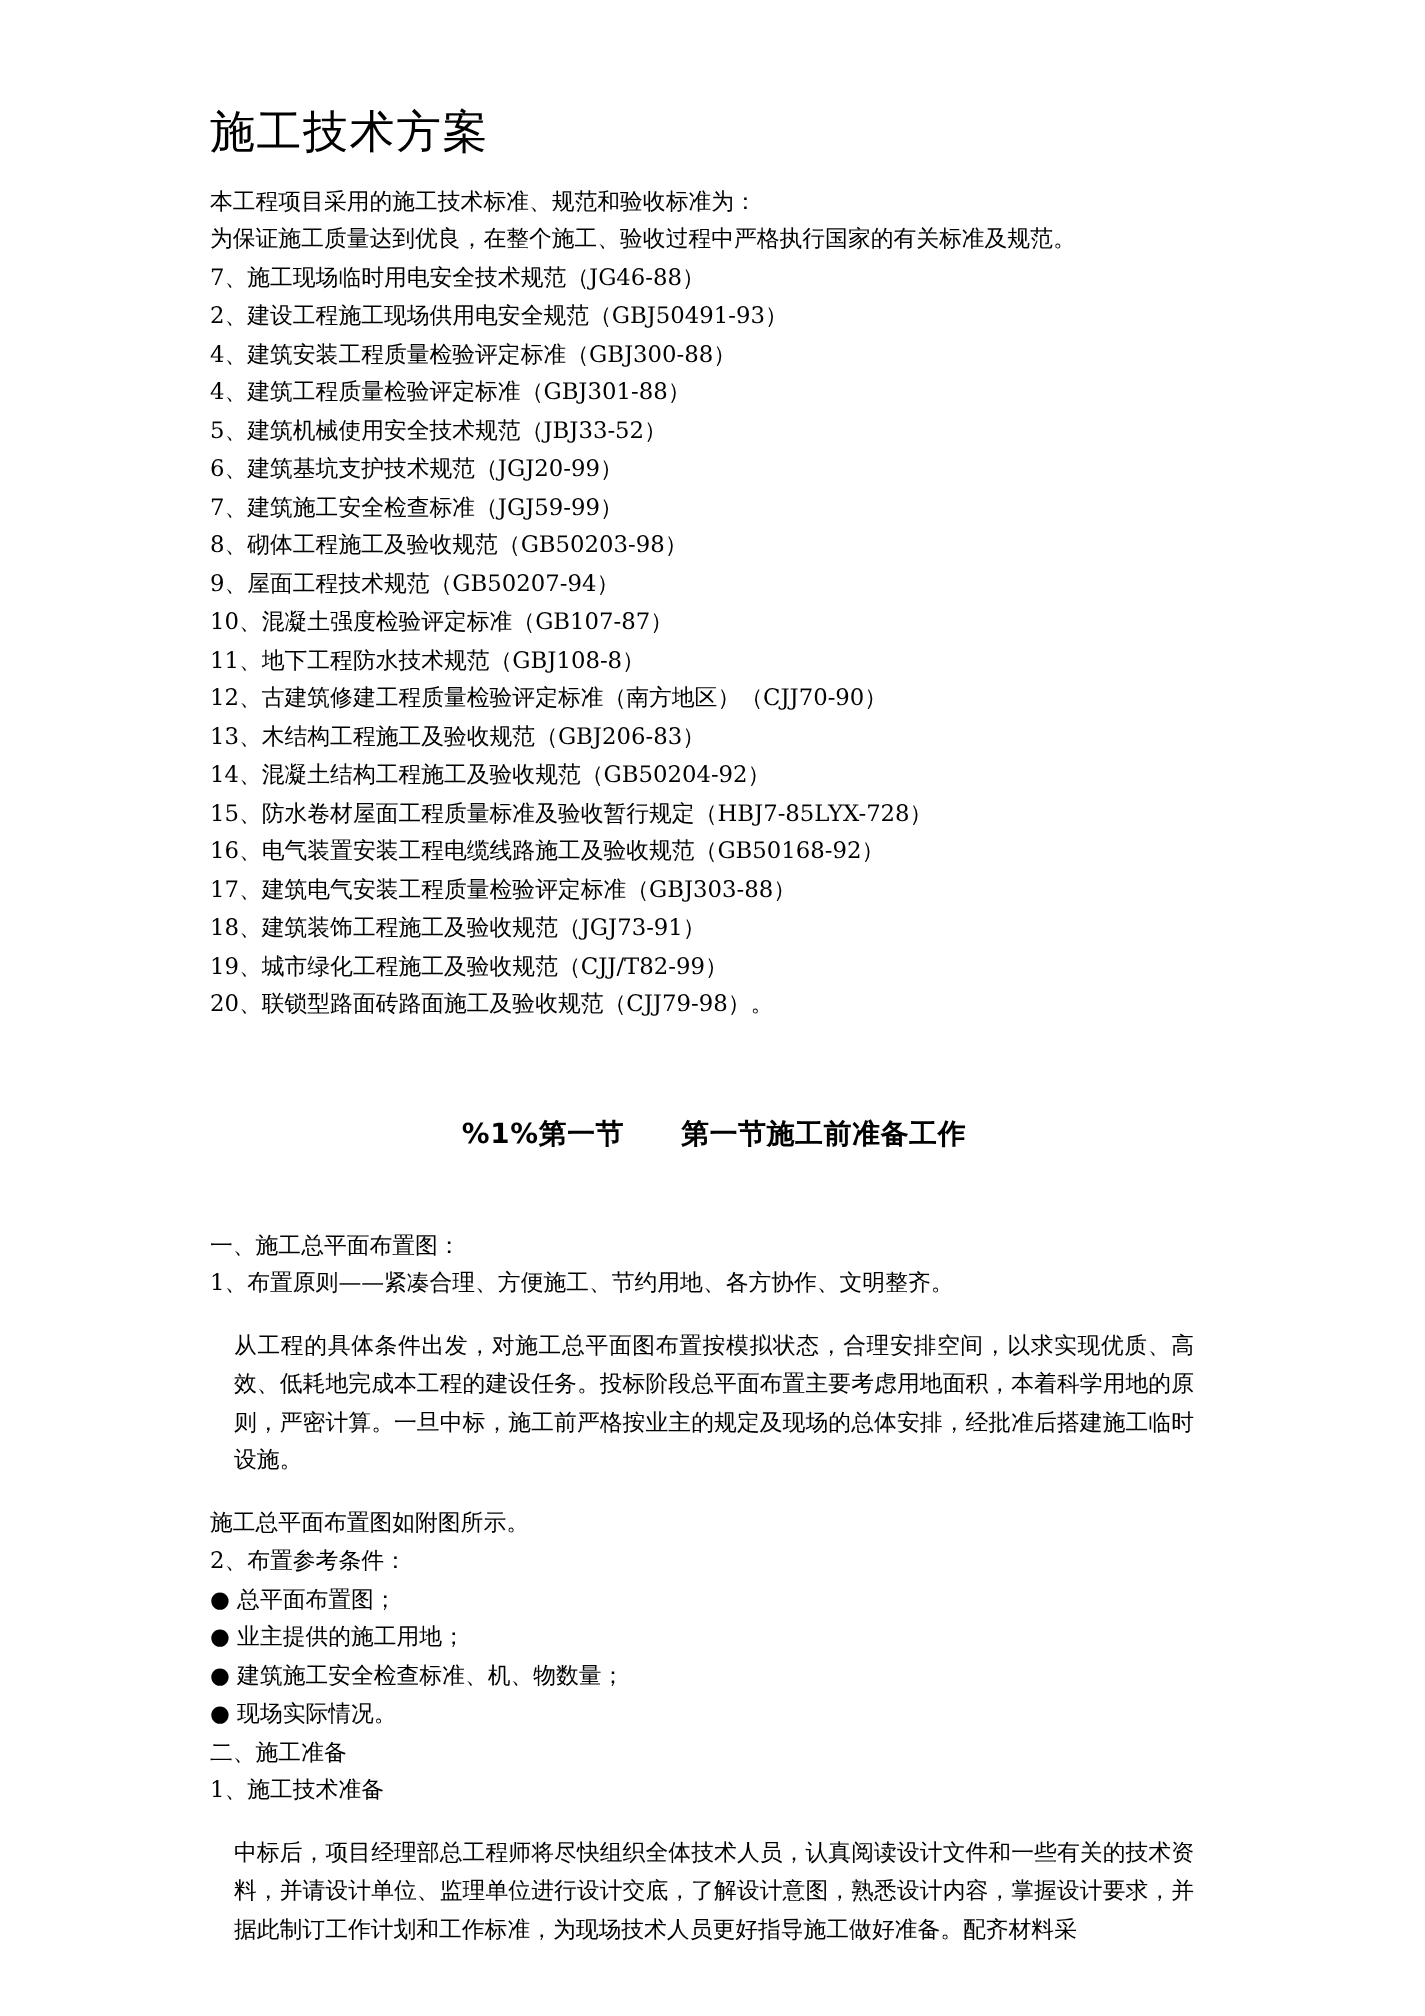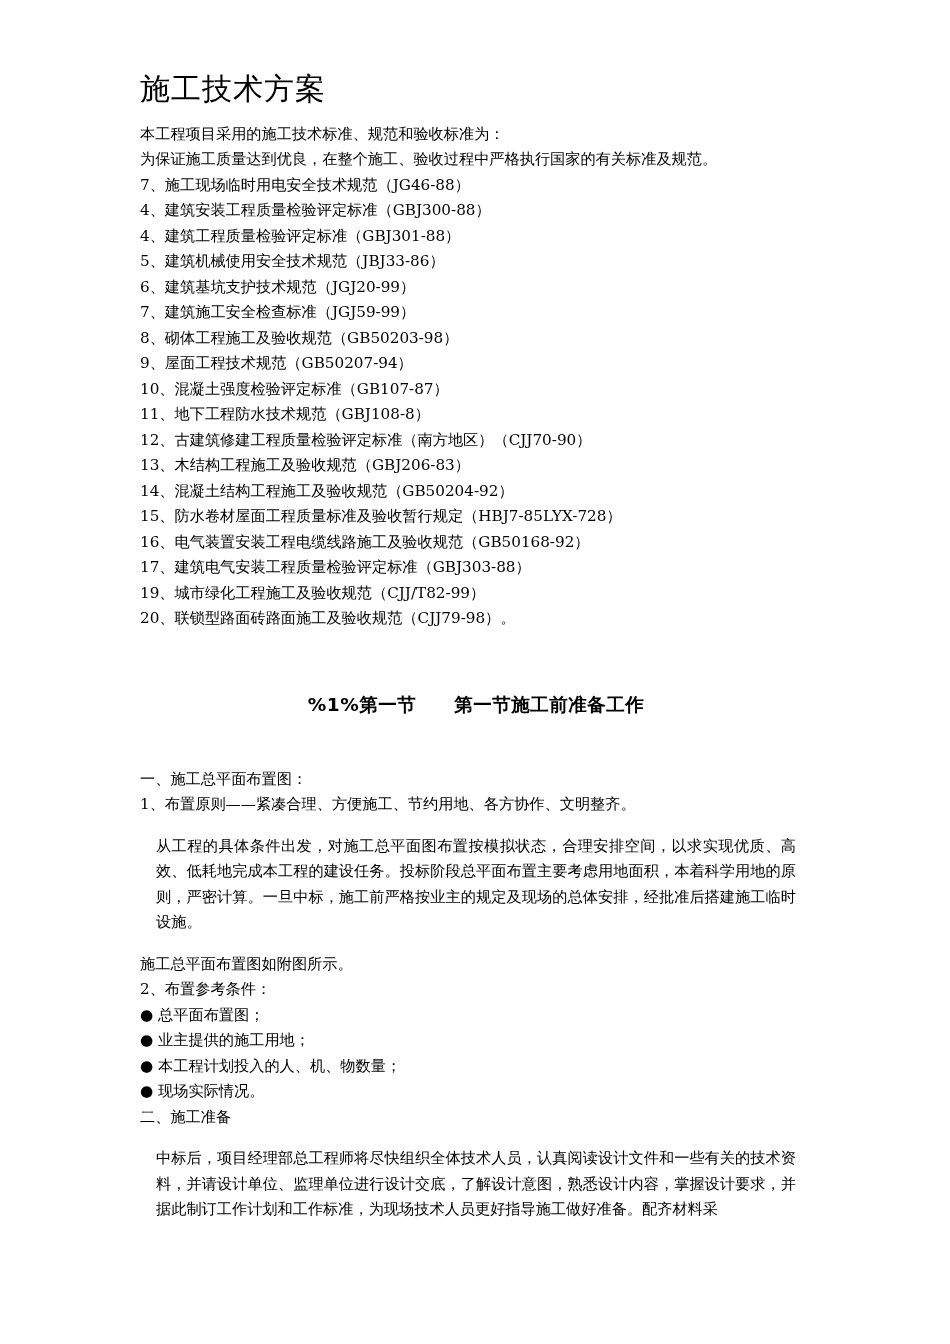--- a/index.html
+++ b/index.html
@@ -66,53 +66,56 @@
 
 <div class="page">
   <div class="content">
 
     <h1 class="doc-title">施工技术方案</h1>
 
     <p class="line">本工程项目采用的施工技术标准、规范和验收标准为：</p>
     <p class="line">为保证施工质量达到优良，在整个施工、验收过程中严格执行国家的有关标准及规范。</p>
 
     <p class="line">7、施工现场临时用电安全技术规范（JG46-88）</p>
+    <p class="line">2、建设工程施工现场供用电安全规范（GBJ50491-93）</p>
     <p class="line">4、建筑安装工程质量检验评定标准（GBJ300-88）</p>
     <p class="line">4、建筑工程质量检验评定标准（GBJ301-88）</p>
-    <p class="line">5、建筑机械使用安全技术规范（JBJ33-86）</p>
+    <p class="line">5、建筑机械使用安全技术规范（JBJ33-52）</p>
     <p class="line">6、建筑基坑支护技术规范（JGJ20-99）</p>
     <p class="line">7、建筑施工安全检查标准（JGJ59-99）</p>
     <p class="line">8、砌体工程施工及验收规范（GB50203-98）</p>
     <p class="line">9、屋面工程技术规范（GB50207-94）</p>
     <p class="line">10、混凝土强度检验评定标准（GB107-87）</p>
     <p class="line">11、地下工程防水技术规范（GBJ108-8）</p>
     <p class="line">12、古建筑修建工程质量检验评定标准（南方地区）（CJJ70-90）</p>
     <p class="line">13、木结构工程施工及验收规范（GBJ206-83）</p>
     <p class="line">14、混凝土结构工程施工及验收规范（GB50204-92）</p>
     <p class="line">15、防水卷材屋面工程质量标准及验收暂行规定（HBJ7-85LYX-728）</p>
     <p class="line">16、电气装置安装工程电缆线路施工及验收规范（GB50168-92）</p>
     <p class="line">17、建筑电气安装工程质量检验评定标准（GBJ303-88）</p>
+    <p class="line">18、建筑装饰工程施工及验收规范（JGJ73-91）</p>
     <p class="line">19、城市绿化工程施工及验收规范（CJJ/T82-99）</p>
     <p class="line">20、联锁型路面砖路面施工及验收规范（CJJ79-98）。</p>
 
     <div class="gap-before-heading"></div>
     <p class="section-heading">%1%第一节　　第一节施工前准备工作</p>
     <div class="gap-after-heading"></div>
 
     <p class="line">一、施工总平面布置图：</p>
     <p class="line">1、布置原则——紧凑合理、方便施工、节约用地、各方协作、文明整齐。</p>
 
     <p class="para">从工程的具体条件出发，对施工总平面图布置按模拟状态，合理安排空间，以求实现优质、高效、低耗地完成本工程的建设任务。投标阶段总平面布置主要考虑用地面积，本着科学用地的原则，严密计算。一旦中标，施工前严格按业主的规定及现场的总体安排，经批准后搭建施工临时设施。</p>
 
     <p class="line">施工总平面布置图如附图所示。</p>
     <p class="line">2、布置参考条件：</p>
 
     <p class="bullet-line">● 总平面布置图；</p>
     <p class="bullet-line">● 业主提供的施工用地；</p>
-    <p class="bullet-line">● 本工程计划投入的人、机、物数量；</p>
+    <p class="bullet-line">● 建筑施工安全检查标准、机、物数量；</p>
     <p class="bullet-line">● 现场实际情况。</p>
 
     <p class="line">二、施工准备</p>
+    <p class="line">1、施工技术准备</p>
 
     <p class="para">中标后，项目经理部总工程师将尽快组织全体技术人员，认真阅读设计文件和一些有关的技术资料，并请设计单位、监理单位进行设计交底，了解设计意图，熟悉设计内容，掌握设计要求，并据此制订工作计划和工作标准，为现场技术人员更好指导施工做好准备。配齐材料采</p>
 
   </div>
 </div>
 
 </body></html>

